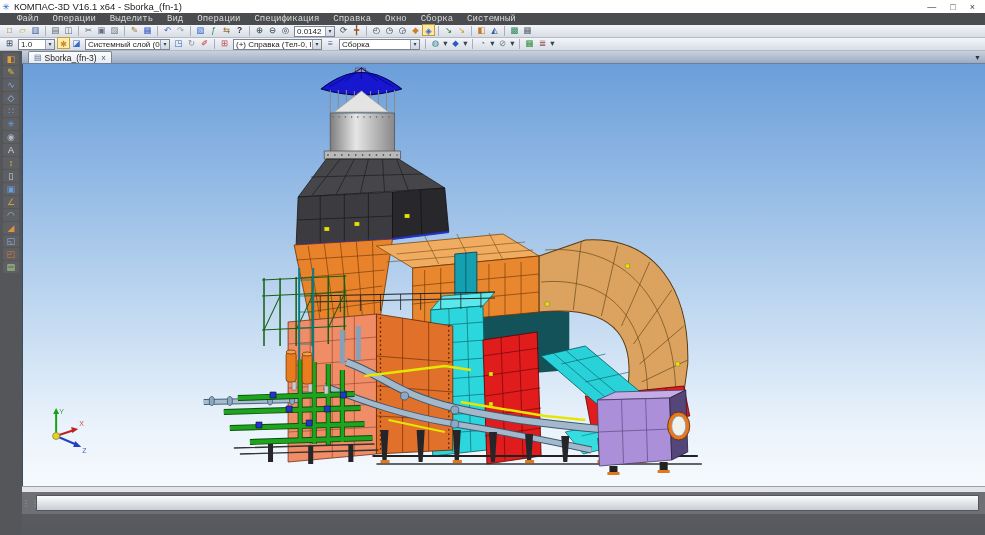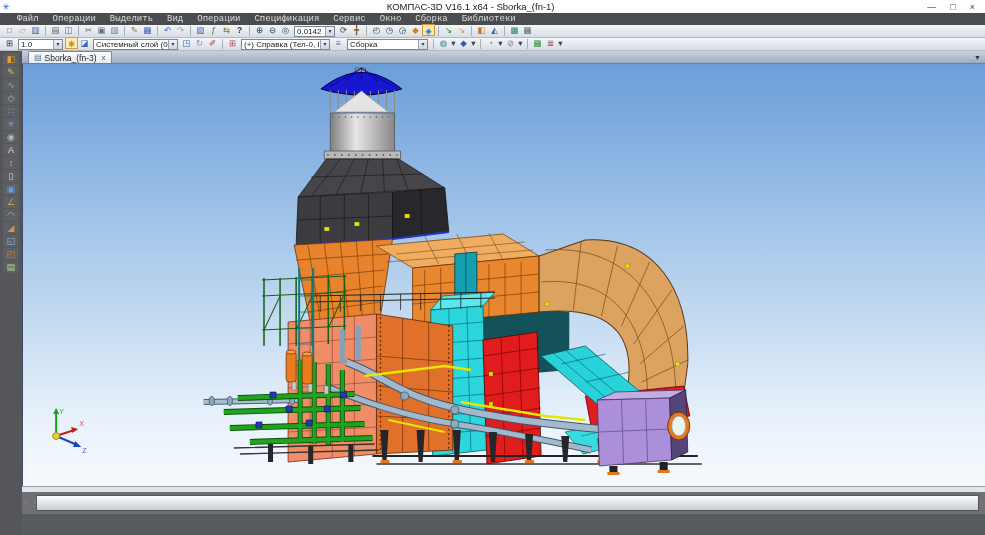--- a/index.html
+++ b/index.html
@@ -2,37 +2,37 @@
 <html><head>
 <meta charset="utf-8">
 <style>
   * { margin:0; padding:0; box-sizing:border-box; }
   html,body { width:985px; height:535px; overflow:hidden; font-family:"Liberation Sans", sans-serif; background:#565a5e; }
   .app { width:985px; height:535px; display:flex; flex-direction:column; }
 
   
   .titlebar { height:13px; background:#ffffff; display:flex; align-items:center; font-size:9.5px; color:#222; flex:0 0 auto; }
   .app-icon { width:12px; text-align:center; color:#1a62c8; font-size:9px; }
-  .title-text { flex:1; padding-left:2px;text-align:center; }
+  .title-text { flex:1; padding-left:2px; }
   .win-controls { display:flex; gap:14px; padding-right:10px; color:#444; font-size:9px; }
   .win-controls span { cursor:default; }
 
   
   .menubar { height:12px; background:#4a4c4f; display:flex; align-items:center; font-size:9px; color:#dcdcdc; padding-left:10px; flex:0 0 auto; }
   .menu-item { padding:0 7px;font-family:Liberation Mono, monospace; }
 
   
   .toolbar { height:13px; background:linear-gradient(#f3f5f9,#d8dde5); border-bottom:1px solid #b4bac4; display:flex; align-items:center; padding-left:3px; flex:0 0 auto; }
   .tbi { display:inline-block; width:13px; height:12px; line-height:12px; text-align:center; font-size:8.5px; overflow:hidden; }
   .tbsep { display:inline-block; width:1px; height:10px; background:#aab0ba; margin:0 3px; }
   .combo { display:inline-flex; align-items:center; height:11px; background:#fff; border:1px solid #7a8694; font-size:8px; color:#222; margin:0 2px; }
   .combo .val { padding:0 2px; white-space:nowrap; overflow:hidden; }
   .combo .caret { width:9px; height:9px; background:linear-gradient(#eef1f6,#cfd6e0); border-left:1px solid #9aa4b2; font-size:6px; line-height:9px; text-align:center; color:#345; }
   .combo.w-zoom .val{ width:30px; }
-  .combo.w-scale .val{ width:34px; }
+  .combo.w-scale .val{ width:26px; }
   .combo.w-layer .val{ width:74px; }
   .combo.w-asm .val{ width:78px; }
   .combo.w-disp .val{ width:70px; }
 
   
   .tabbar { height:13px; background:linear-gradient(#c9d1df,#9dabc1); display:flex; align-items:flex-end; padding-left:6px; flex:0 0 auto; border-bottom:1px solid #6e7f99; }
   .tab { height:12px; display:flex; align-items:center; gap:3px; background:linear-gradient(#fdfdfe,#e7ecf3); border:1px solid #7a8694; border-bottom:none; border-radius:2px 2px 0 0; padding:0 5px; font-size:8.5px; color:#222; }
   .tab .doc { color:#4a6a9a; font-size:8px; }
   .tab .close { color:#555; font-size:8px; padding-left:2px; }
   .tab-overflow { margin-left:auto; margin-right:4px; font-size:7px; color:#333; align-self:center; }
@@ -70,24 +70,24 @@
     </span>
   </div>
 
   <div class="menubar">
     <span class="menu-item">Файл</span>
       <span class="menu-item">Операции</span>
       <span class="menu-item">Выделить</span>
       <span class="menu-item">Вид</span>
       <span class="menu-item">Операции</span>
       <span class="menu-item">Спецификация</span>
-      <span class="menu-item">Сервис</span>
+      <span class="menu-item">Справка</span>
       <span class="menu-item">Окно</span>
       <span class="menu-item">Сборка</span>
-      <span class="menu-item">Библиотеки</span>
+      <span class="menu-item">Системный</span>
   </div>
 
   <div class="toolbar">
     <span><span class="tbi" style="color:#9a6a20">□</span><span class="tbi" style="color:#c8a030">▱</span><span class="tbi" style="color:#3a5a9a">▥</span><span class="tbsep" style=""></span><span class="tbi" style="color:#556070">▤</span><span class="tbi" style="color:#667085">◫</span><span class="tbsep" style=""></span><span class="tbi" style="color:#556070">✂</span><span class="tbi" style="color:#667085">▣</span><span class="tbi" style="color:#778090">▨</span><span class="tbsep" style=""></span><span class="tbi" style="color:#9a7a30">✎</span><span class="tbi" style="color:#3a5ac0">▦</span><span class="tbsep" style=""></span><span class="tbi" style="color:#4a6ac0">↶</span><span class="tbi" style="color:#99a0ae">↷</span><span class="tbsep" style=""></span><span class="tbi" style="color:#2a6ac8">▧</span><span class="tbi" style="color:#2a8a3a">ƒ</span><span class="tbi" style="color:#8a6a2a">⇆</span><span class="tbi" style="color:#334; font-weight:bold">?</span><span class="tbsep" style=""></span><span class="tbi" style="color:#345">⊕</span><span class="tbi" style="color:#345">⊖</span><span class="tbi" style="color:#345">◎</span></span>
     <span class="combo w-zoom">
       <span class="val">0.0142</span>
       <span class="caret">▾</span>
     </span>
     <span><span class="tbi" style="color:#345">⟳</span><span class="tbi" style="color:#8a5a2a">╋</span><span class="tbsep" style=""></span><span class="tbi" style="color:#345">◴</span><span class="tbi" style="color:#345">◷</span><span class="tbi" style="color:#345">◶</span><span class="tbi" style="color:#d08020">◆</span><span class="tbi" style="color:#3a6ac8; background:#ffe9a8; border:1px solid #c89a30">◈</span><span class="tbsep" style=""></span><span class="tbi" style="color:#2a7a2a">↘</span><span class="tbi" style="color:#c8a020">↘</span><span class="tbsep" style=""></span><span class="tbi" style="color:#c87820">◧</span><span class="tbi" style="color:#3a5a9a">◭</span><span class="tbsep" style=""></span><span class="tbi" style="color:#2a8a5a">▩</span><span class="tbi" style="color:#556070">▦</span></span>
   </div>

